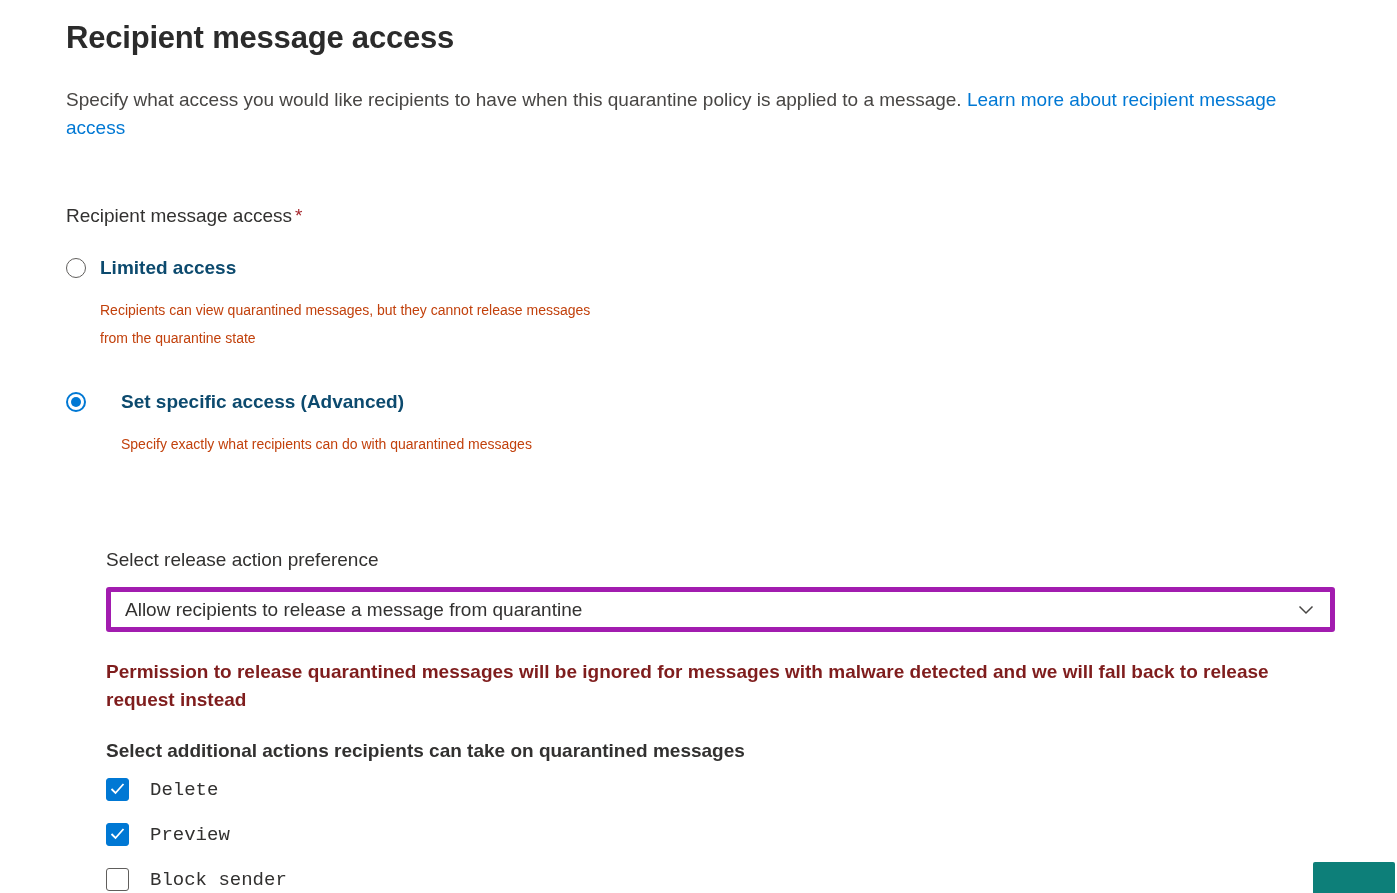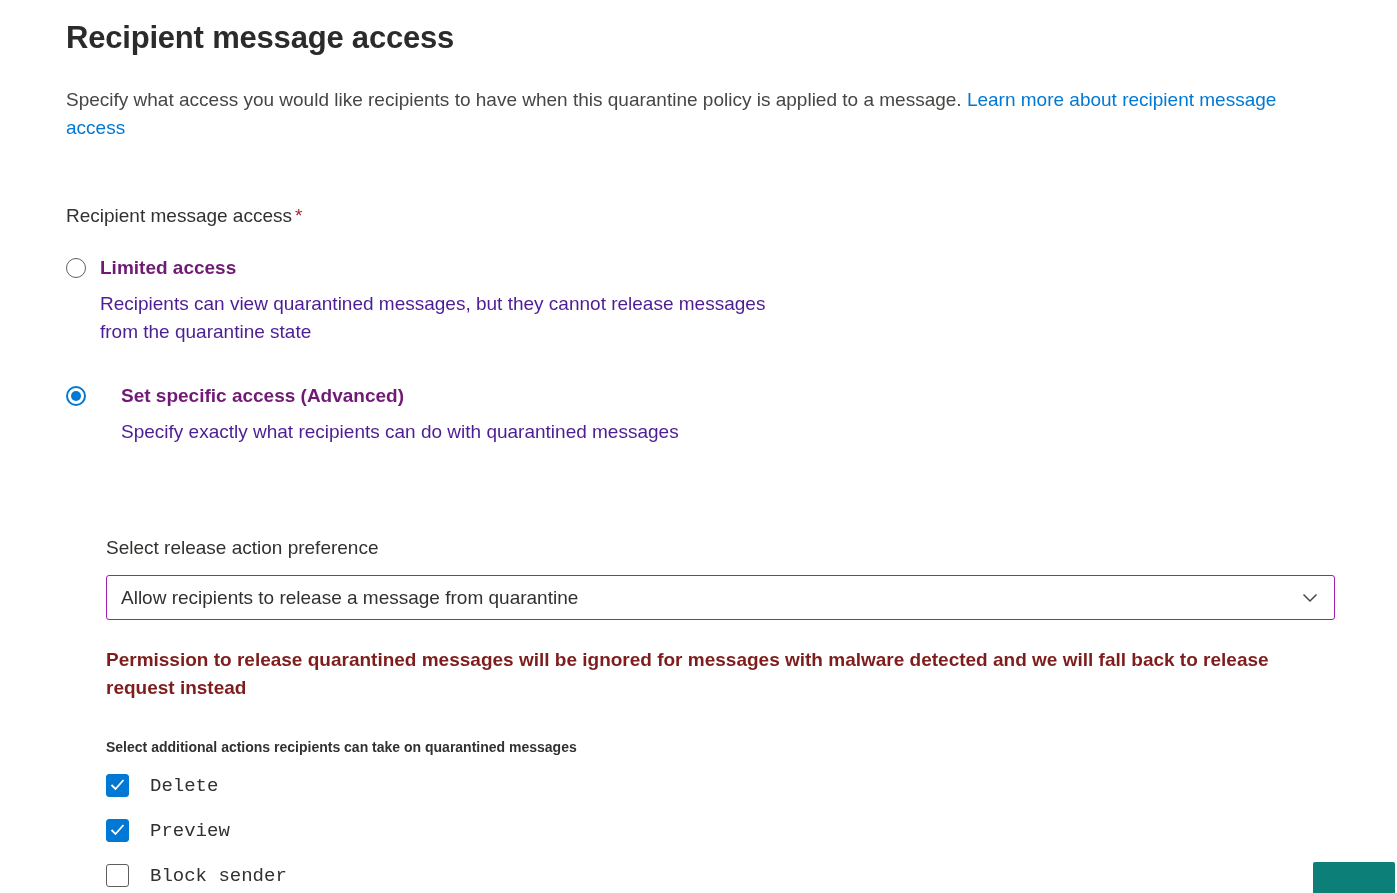--- a/index.html
+++ b/index.html
@@ -47,52 +47,52 @@
     position: relative; background: #fff;
   }
   .radio.selected { border: 2px solid #0078d4; }
   .radio .radio-dot { display: none; }
   .radio.selected .radio-dot {
     display: block; position: absolute; inset: 3px;
     border-radius: 50%; background: #0078d4;
   }
   .radio-texts { margin-left: 14px; }
   .radio-label {
-    font-size: 19px; line-height: 24px; font-weight: 700; color: #701a75;
+    font-size: 19px; line-height: 24px; font-weight: 700; color: #0c4a6e;
   }
   .radio-desc {
-    font-size: 19px; line-height: 28px; color: #4c1d95;
-    white-space: pre-line; margin-top: 10px;
+    font-size: 14px; line-height: 28px; color: #c2410c;
+    white-space: pre-line; margin-top: 16px;
   }
 
   .advanced { margin-left: 40px; margin-top: 90px; }
 
   .select-label {
     font-size: 19px; line-height: 24px; color: #323130;
   }
   .dropdown {
     margin-top: 15px;
     width: 1229px; height: 45px;
-    border: 1px solid #a21caf; border-radius: 3px;
+    border: 5px solid #a21caf; border-radius: 3px;
     display: flex; align-items: center; justify-content: space-between;
     padding: 0 16px 0 14px;
     cursor: pointer; background: #fff; gap: 20px;
   }
   .dropdown-value { font-size: 19px; color: #323130; }
   .chevron svg { display: block; }
 
   .note {
     margin-top: 26px;
     max-width: 1235px;
     font-size: 19px; line-height: 28px; color: #7f1d1d; font-weight: bold;
   }
 
   .actions-label {
-    margin-top: 32px;
-    font-size: 14px; line-height: 26px; font-weight: 600; color: #323130;
+    margin-top: 24px;
+    font-size: 19px; line-height: 26px; font-weight: 600; color: #323130;
   }
 
   .checkbox-list { margin-top: 14px; }
   .checkbox-row {
     display: flex; align-items: center;
     margin-bottom: 22px; cursor: pointer;
   }
   .checkbox {
     flex: none; width: 23px; height: 23px;
     border: 1px solid #605e5c; border-radius: 3px;

